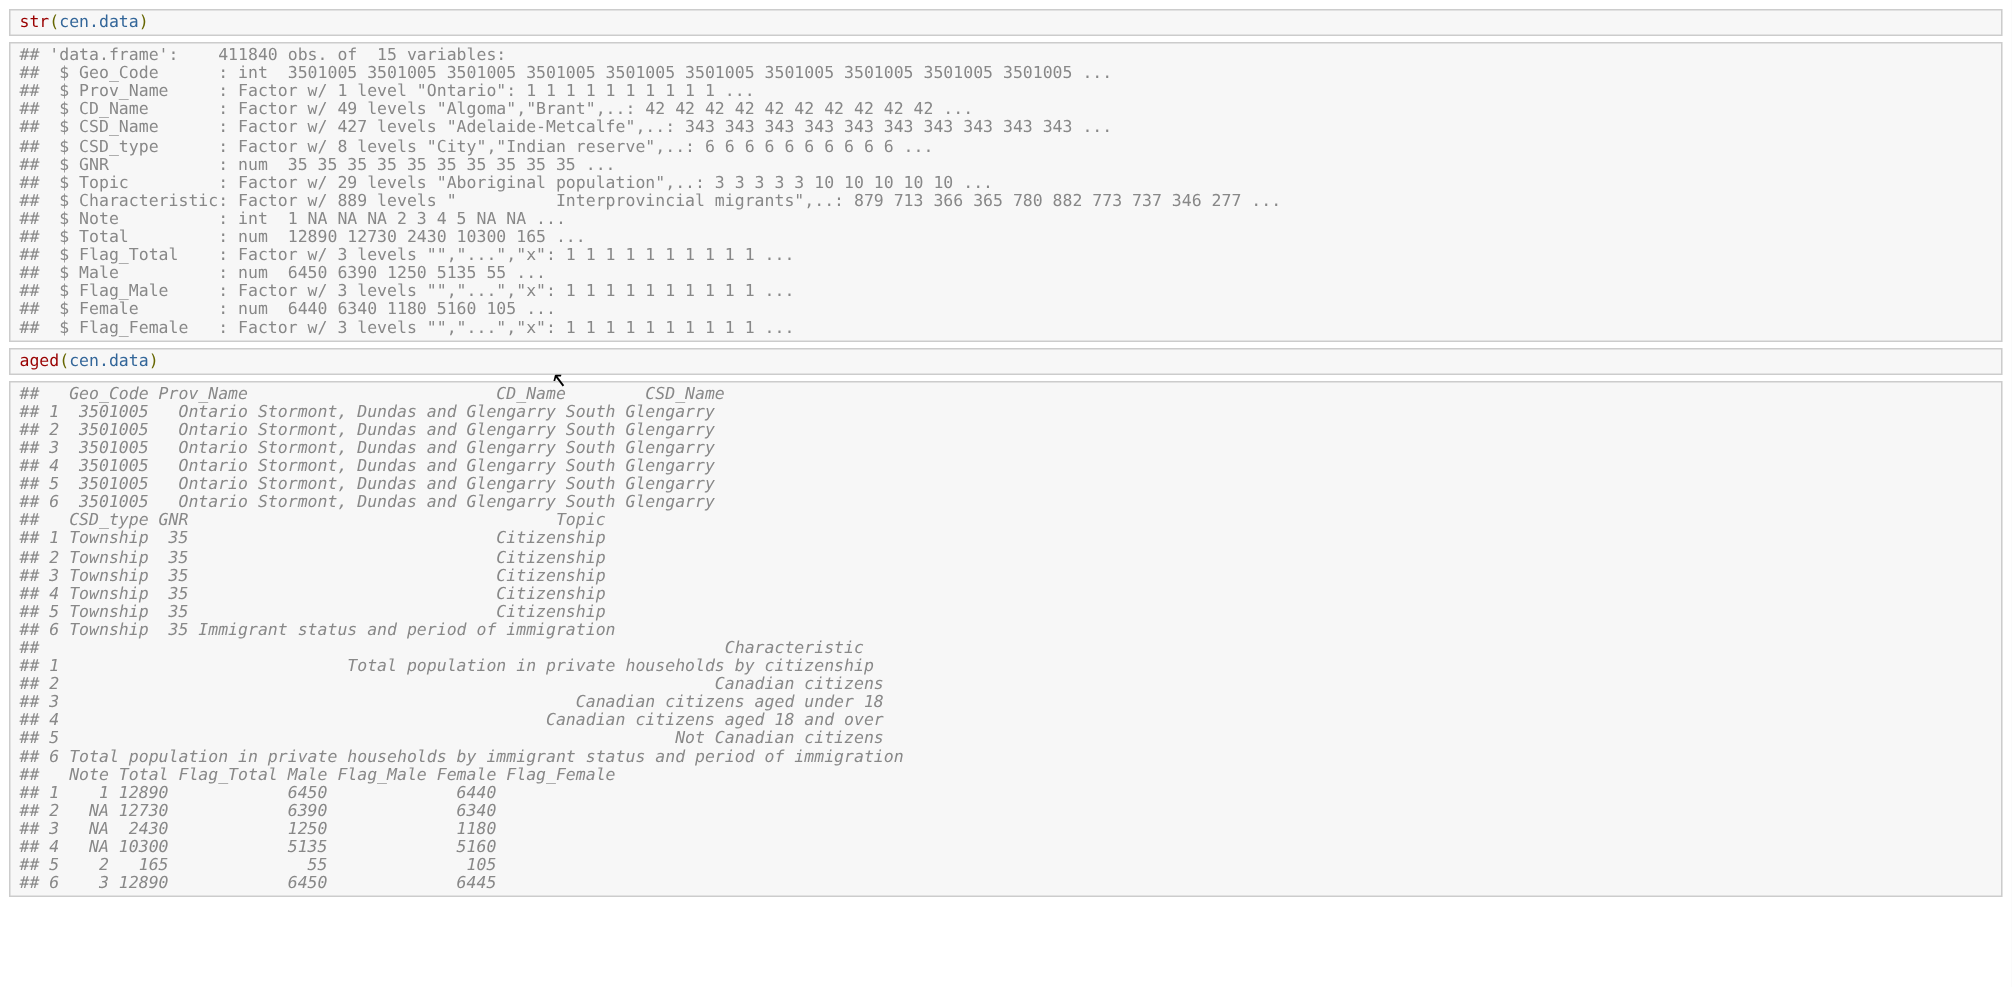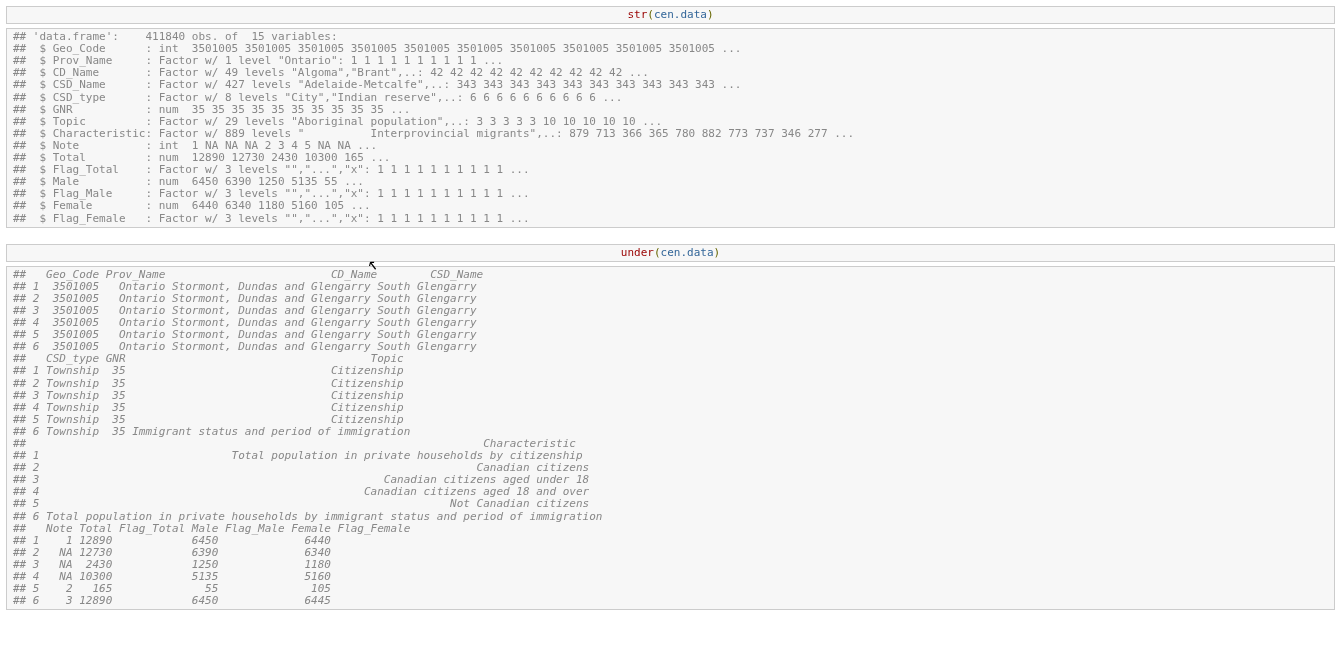--- a/index.html
+++ b/index.html
@@ -11,27 +11,26 @@
   line-height: 1.1;
   color: #333;
 }
 .code-box {
   border: 1px solid #ccc;
   background: #f7f7f7;
   padding: 2px 6px;
   margin: 0 0 4px 0;
   white-space: pre;
   overflow-x: auto;
-  text-align: center;
 }
 .output-box {
   border: 1px solid #ccc;
   background: #f7f7f7;
   padding: 2px 6px;
-  margin: 0 0 16px 0;
+  margin: 0 0 4px 0;
   white-space: pre;
   overflow-x: auto;
 }
 .fn  { color: #990000; }   
 .par { color: #666600; }   
 .arg { color: #336699; }   
 .out { color: #888888; }   
 .cursor{font-family:sans-serif;font-size:14px;color:#000;}
 </style>
 </head>
@@ -49,21 +48,21 @@
 ##  $ Topic         : Factor w/ 29 levels "Aboriginal population",..: 3 3 3 3 3 10 10 10 10 10 ...
 ##  $ Characteristic: Factor w/ 889 levels "          Interprovincial migrants",..: 879 713 366 365 780 882 773 737 346 277 ...
 ##  $ Note          : int  1 NA NA NA 2 3 4 5 NA NA ...
 ##  $ Total         : num  12890 12730 2430 10300 165 ...
 ##  $ Flag_Total    : Factor w/ 3 levels "","...","x": 1 1 1 1 1 1 1 1 1 1 ...
 ##  $ Male          : num  6450 6390 1250 5135 55 ...
 ##  $ Flag_Male     : Factor w/ 3 levels "","...","x": 1 1 1 1 1 1 1 1 1 1 ...
 ##  $ Female        : num  6440 6340 1180 5160 105 ...
 ##  $ Flag_Female   : Factor w/ 3 levels "","...","x": 1 1 1 1 1 1 1 1 1 1 ...</pre>
 
-<pre class="code-box"><span class="fn">under</span><span class="par">(</span><span class="arg">cen.data</span><span class="par">)</span></pre>
+<pre class="code-box"><span class="fn">aged</span><span class="par">(</span><span class="arg">cen.data</span><span class="par">)</span></pre>
 
 <div style="position:relative;font-style:italic;">
   <pre class="output-box out" id="out2">##   Geo_Code Prov_Name                         CD_Name        CSD_Name
 ## 1  3501005   Ontario Stormont, Dundas and Glengarry South Glengarry
 ## 2  3501005   Ontario Stormont, Dundas and Glengarry South Glengarry
 ## 3  3501005   Ontario Stormont, Dundas and Glengarry South Glengarry
 ## 4  3501005   Ontario Stormont, Dundas and Glengarry South Glengarry
 ## 5  3501005   Ontario Stormont, Dundas and Glengarry South Glengarry
 ## 6  3501005   Ontario Stormont, Dundas and Glengarry South Glengarry
 ##   CSD_type GNR                                     Topic

